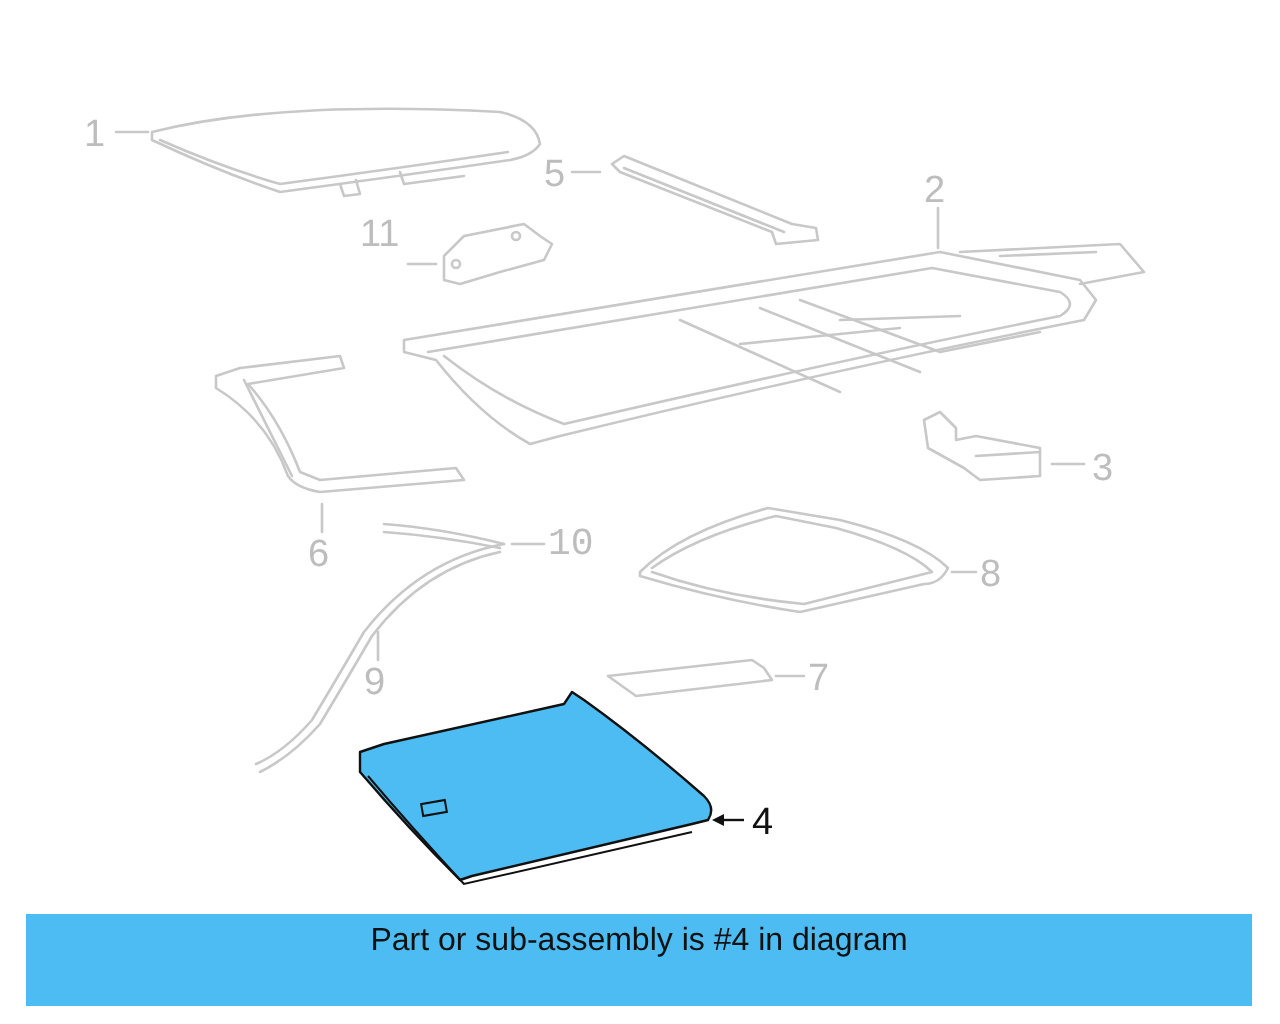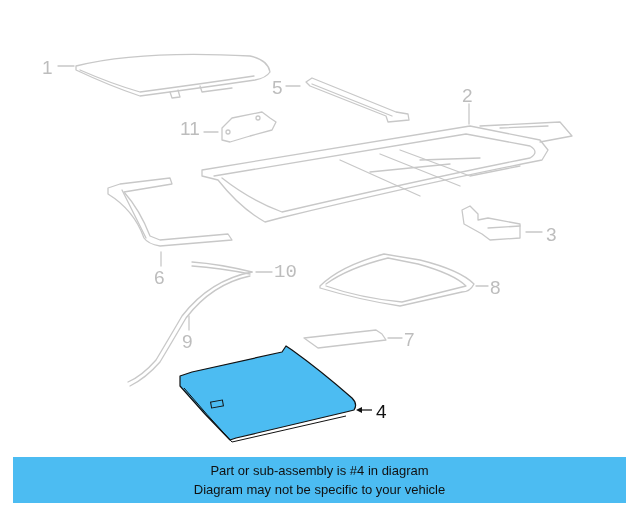--- a/index.html
+++ b/index.html
@@ -3,21 +3,21 @@
 <meta charset="utf-8">
 <style>
   html, body { margin: 0; padding: 0; background: #ffffff; }
   body { width: 640px; height: 512px; position: relative; overflow: hidden; font-family: "Liberation Sans", sans-serif; }
   #diagram { position: absolute; left: 0; top: 0; width: 640px; height: 512px; }
   .callout { position: absolute; font-family: "Liberation Sans", sans-serif; font-size: 19px; color: #bdbdbd; line-height: 1; }
   .callout.active { color: #111111; }
   .caption {
     position: absolute; left: 13px; top: 457px; width: 613px; height: 46px;
     background: #4cbcf2; text-align: center; color: #111;
-    font-family: "Liberation Sans", sans-serif; font-size: 13px; line-height: 19px;
+    font-family: "Liberation Sans", sans-serif; font-size: 16px; line-height: 19px;
     padding-top: 4px; box-sizing: border-box;
   }
   .caption div { white-space: nowrap; }
 </style>
 </head>
 <body>
 
 <svg id="diagram" viewBox="0 0 640 512" xmlns="http://www.w3.org/2000/svg">
   <g fill="none" stroke="#c8c8c8" stroke-width="1.3" stroke-linejoin="round" stroke-linecap="round">
 
@@ -103,18 +103,17 @@
 <div class="callout" style="left:42px;top:58px;">1</div>
 <div class="callout" style="left:462px;top:86px;">2</div>
 <div class="callout" style="left:546px;top:225px;">3</div>
 <div class="callout active" style="left:376px;top:402px;">4</div>
 <div class="callout" style="left:272px;top:78px;">5</div>
 <div class="callout" style="left:154px;top:268px;">6</div>
 <div class="callout" style="left:404px;top:330px;">7</div>
 <div class="callout" style="left:490px;top:278px;">8</div>
 <div class="callout" style="left:182px;top:332px;">9</div>
 <div class="callout" style="left:274px;top:263px;font-family:Liberation Mono, monospace;">10</div>
-<div class="callout" style="left:180px;top:119px;text-align:right;">11</div>
+<div class="callout" style="left:180px;top:108px;text-align:right;">11</div>
 
 <div class="caption">
   <div>Part or sub-assembly is #4 in diagram</div>
-  <div>Diagram may not be specific to your vehicle</div>
 </div>
 
 </body></html>

